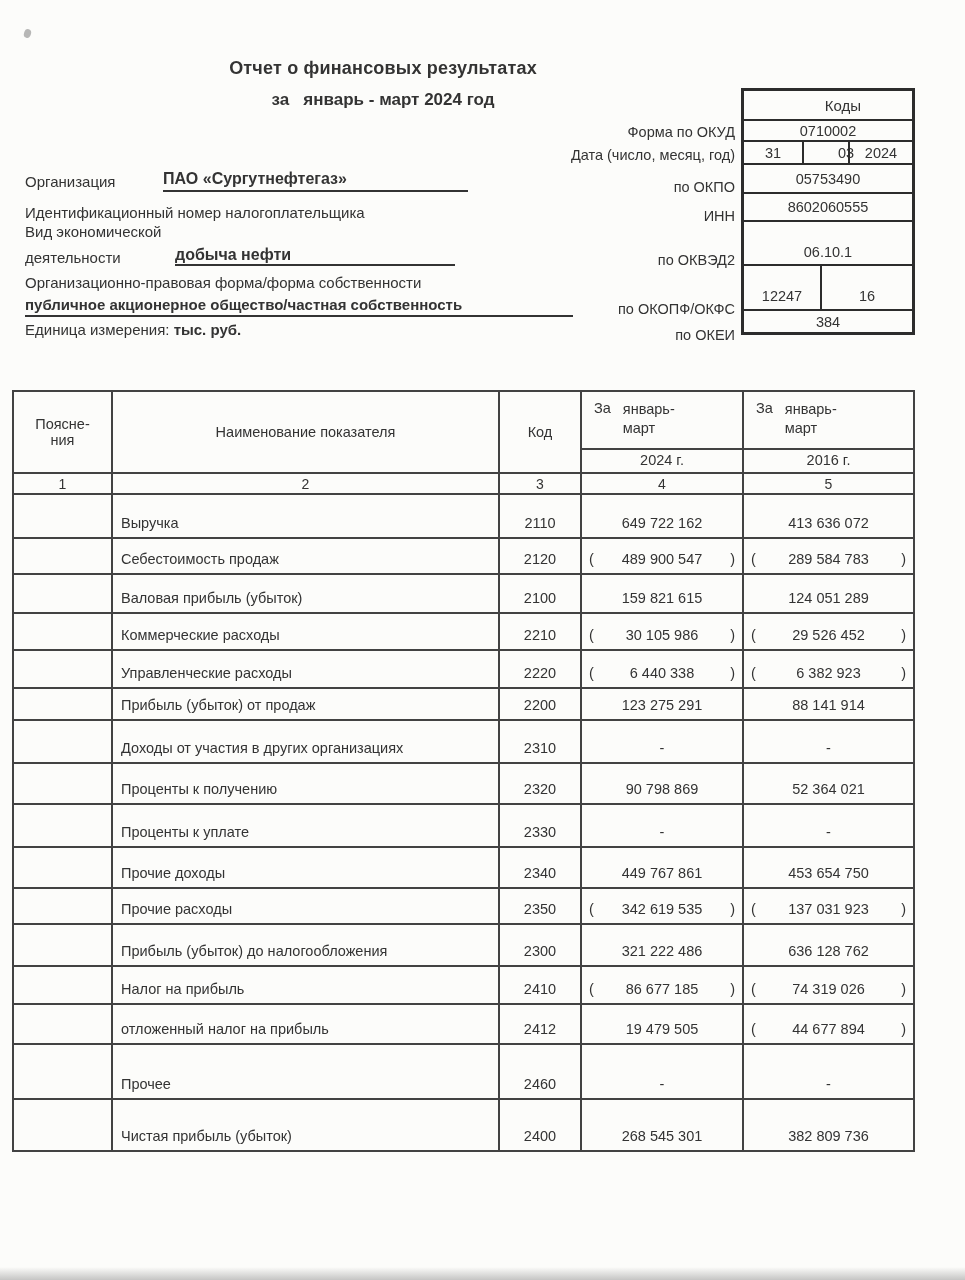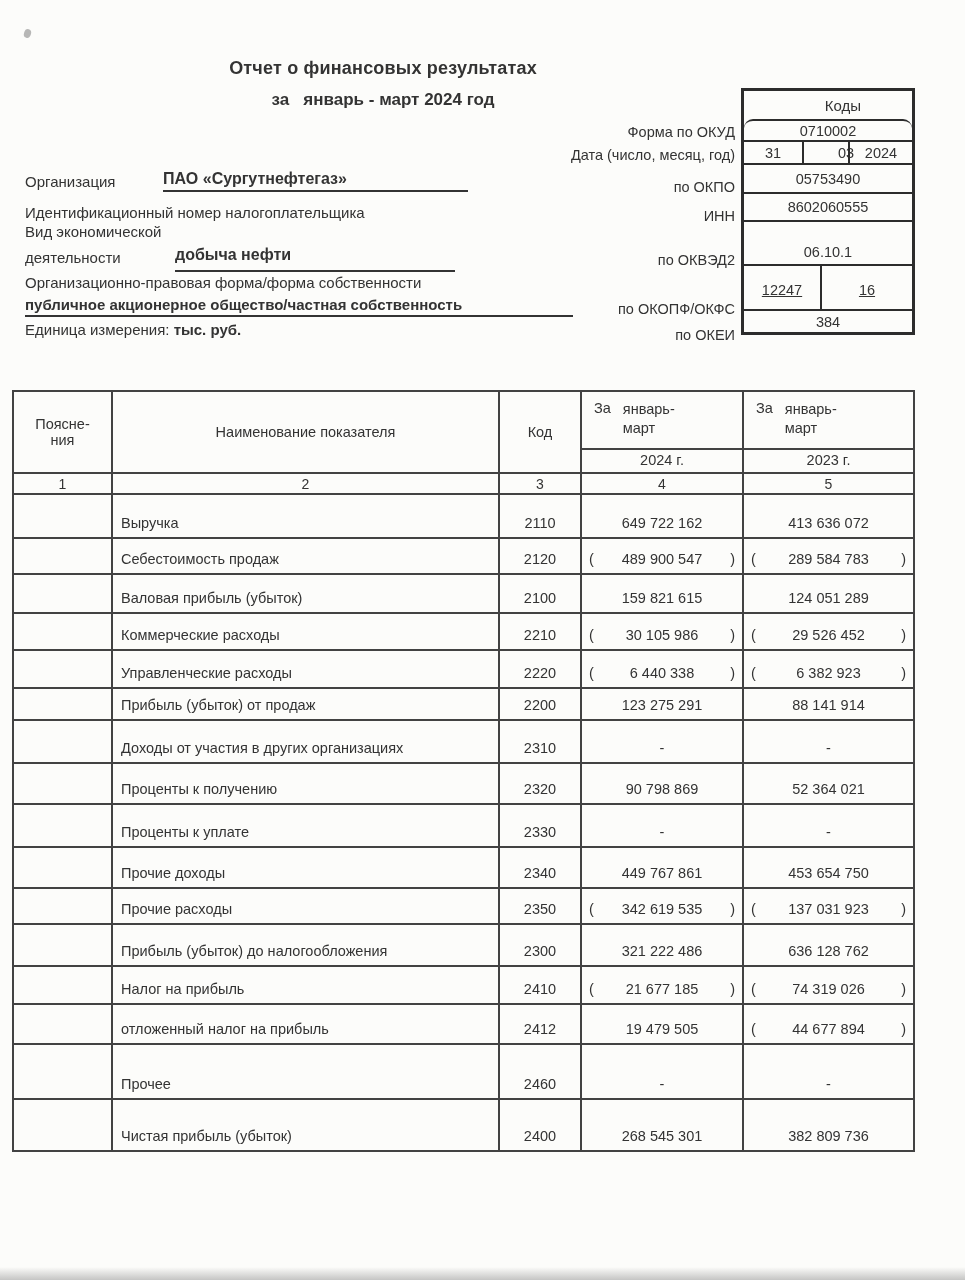--- a/index.html
+++ b/index.html
@@ -16,50 +16,50 @@
           font-size:17px;font-weight:bold;white-space:pre;color:#333;}
   .artifact{position:absolute;left:24px;top:29px;width:7px;height:9px;border-radius:50%;
             background:rgba(100,100,100,.45);transform:rotate(18deg);}
   
   .codes{position:absolute;left:741px;top:88px;width:174px;box-sizing:border-box;
          border:3px solid #2c2c2c;font-size:14.5px;color:#333;background:#fcfcfa;}
   .cb-row{border-top:2px solid #2c2c2c;display:flex;align-items:center;justify-content:center;
           box-sizing:border-box;}
   .cb-row:first-child{border-top:none;}
   .cb-head{height:28px;font-size:15px;margin-left:30px;}
-  .cb-okud{height:21px;border-radius:9px;}
+  .cb-okud{height:21px;}
   .cb-date{height:23px;padding:0;align-items:stretch;}
   .cb-date span{display:flex;align-items:center;justify-content:center;box-sizing:border-box;}
   .cb-date .d1{width:58px;border-radius:10px;}
   .cb-date .d2{width:46px;border-left:2px solid #2c2c2c;padding-left:40px;}
   .cb-date .d3{flex:1;border-left:2px solid #2c2c2c;}
   .cb-okpo{height:29px;}
   .cb-inn{height:28px;}
   .cb-okved{height:44px;align-items:flex-end;padding-bottom:4px;}
   .cb-split{height:45px;padding:0;align-items:stretch;}
   .cb-split span{display:flex;align-items:flex-end;justify-content:center;
-                 box-sizing:border-box;padding-bottom:11px;text-decoration:underline;}
+                 box-sizing:border-box;padding-bottom:5px;}
   .cb-split .s1{width:76px;}
   .cb-split .s2{flex:1;border-left:2px solid #2c2c2c;}
   .cb-okei{height:23px;}
   
   .clabel{position:absolute;right:230px;text-align:right;white-space:nowrap;
           font-size:14.5px;color:#333;}
   .l-okud{top:124px;}.l-date{top:147px;}.l-okpo{top:179px;}.l-inn{top:208px;}
   .l-okved{top:252px;}.l-okopf{top:301px;}.l-okei{top:327px;}
   
   .org-line{position:absolute;white-space:nowrap;color:#333;}
   .o-org{left:25px;top:173px;}
   .o-orgval{left:163px;top:170px;width:305px;font-weight:bold;font-size:16px;
             border-bottom:2px solid #333;padding-bottom:2px;}
   .o-taxid{left:25px;top:204px;}
   .o-act1{left:25px;top:223px;}
   .o-act2{left:25px;top:249px;}
   .o-actval{left:175px;top:246px;width:280px;font-weight:bold;font-size:16px;
-            border-bottom:2px solid #333;padding-bottom:6px;}
+            border-bottom:2px solid #333;padding-bottom:0;}
   .o-form{left:25px;top:274px;}
   .o-formval{left:25px;top:296px;width:548px;font-weight:bold;
              border-bottom:2px solid #333;padding-bottom:2px;}
   .o-unit{left:25px;top:321px;}
   .o-unit b{font-weight:bold;}
   
   table.fin{position:absolute;left:12px;top:390px;width:901px;border-collapse:collapse;
             table-layout:fixed;font-size:14.5px;color:#333;}
   table.fin th,table.fin td{border:2px solid #424242;box-sizing:border-box;
             font-weight:normal;overflow:hidden;}
@@ -159,21 +159,21 @@
           <div class="p-year">2024 г.</div>
         </th>
         <th class="period">
           <div class="p-top">
             <span class="p-za">За</span>
             <span class="p-mon">
               <div>январь-</div>
               <div>март</div>
             </span>
           </div>
-          <div class="p-year">2023 г.</div>
+          <div class="p-year">2016 г.</div>
         </th>
       </tr>
       <tr class="seqrow">
         <td>1</td>
         <td>2</td>
         <td>3</td>
         <td>4</td>
         <td>5</td>
       </tr>
     </thead>
@@ -445,21 +445,21 @@
         <tr style="height: 38px;">
           <td class="c1"></td>
           <td class="c2">
             <div class="lt"></div>
             <div>Налог на прибыль</div>
           </td>
           <td class="c3">2410</td>
           <td class="c4">
             <div class="vw">
               <span class="po">(</span>
-              <span class="num">21 677 185</span>
+              <span class="num">86 677 185</span>
               <span class="pc">)</span>
             </div>
           </td>
           <td class="c5">
             <div class="vw">
               <span class="po">(</span>
               <span class="num">74 319 026</span>
               <span class="pc">)</span>
             </div>
           </td>

